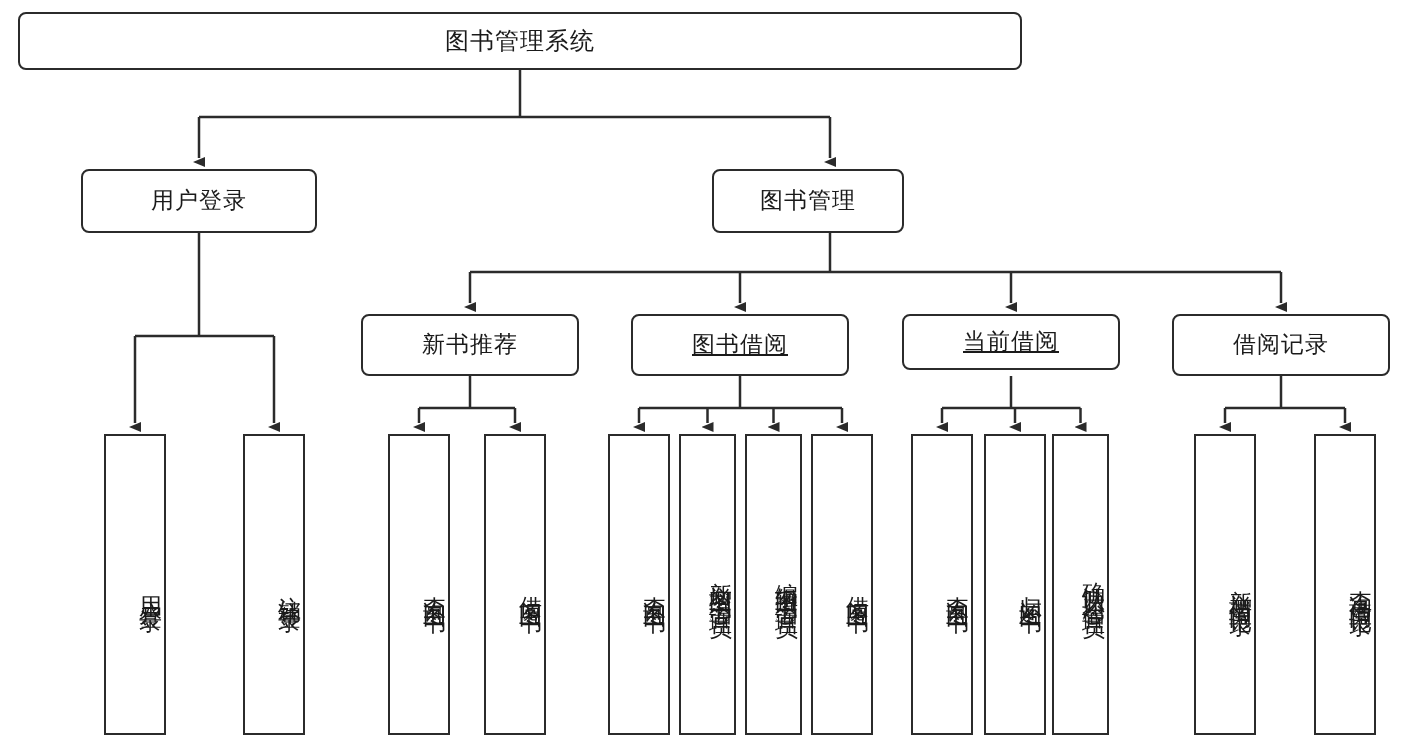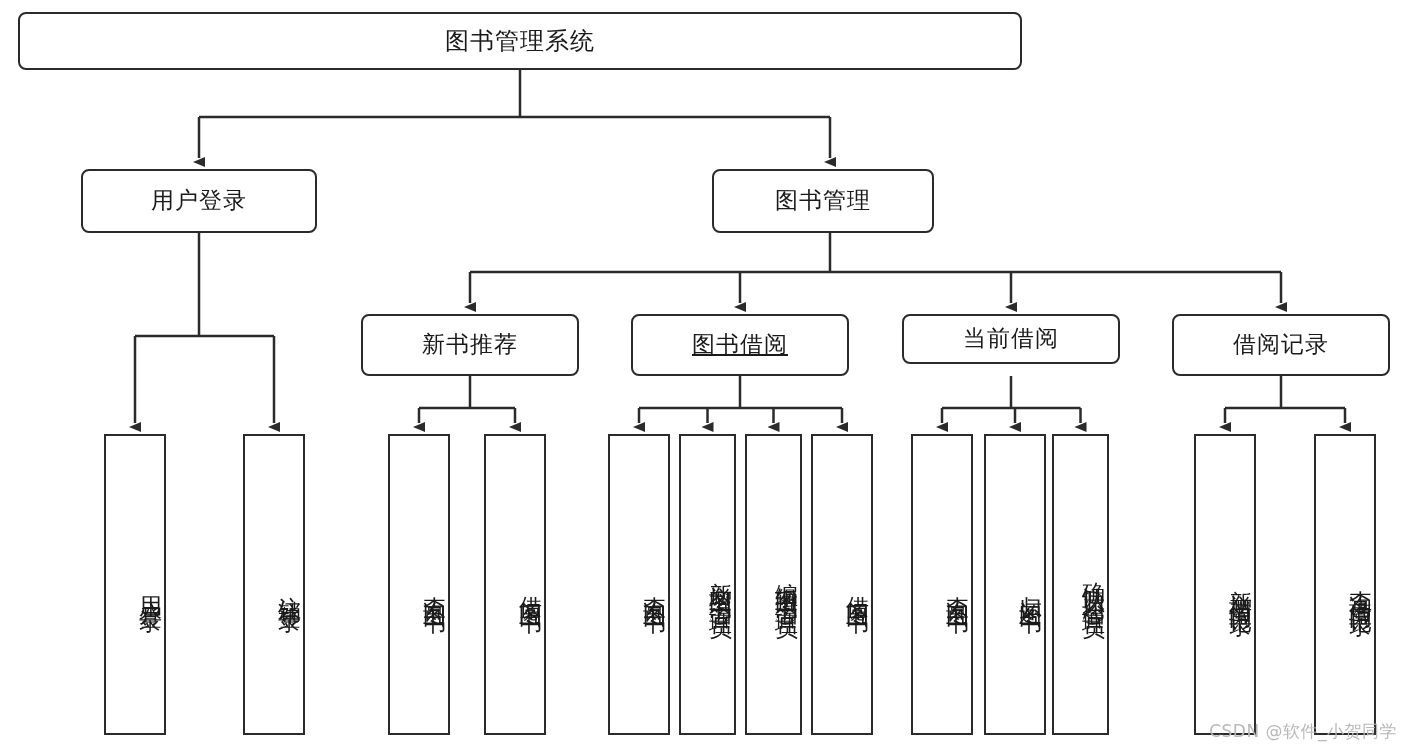--- a/index.html
+++ b/index.html
@@ -120,30 +120,30 @@
       </g>
   </svg>
 
   <div id="nodes">
       <div class="node node-h node-root" style="left: 18px; top: 12px; width: 1004px; height: 58px;">
         <span>图书管理系统</span>
       </div>
       <div class="node node-h" style="left: 81px; top: 169px; width: 236px; height: 64px;">
         <span>用户登录</span>
       </div>
-      <div class="node node-h" style="left: 712px; top: 169px; width: 222px; height: 64px;">
+      <div class="node node-h" style="left: 712px; top: 169px; width: 192px; height: 64px;">
         <span>图书管理</span>
       </div>
       <div class="node node-h" style="left: 361px; top: 314px; width: 218px; height: 62px;">
         <span>新书推荐</span>
       </div>
       <div class="node node-h" style="left: 631px; top: 314px; width: 218px; height: 62px; text-decoration: underline;">
         <span>图书借阅</span>
       </div>
-      <div class="node node-h" style="left: 902px; top: 314px; width: 218px; height: 50px;">
+      <div class="node node-h" style="left: 902px; top: 314px; width: 218px; height: 56px; text-decoration: underline;">
         <span>当前借阅</span>
       </div>
       <div class="node node-h" style="left: 1172px; top: 314px; width: 218px; height: 62px;">
         <span>借阅记录</span>
       </div>
       <div class="node node-v" style="left: 104px; top: 434px; width: 62px; height: 301px;">
         <span>用户登录</span>
       </div>
       <div class="node node-v" style="left: 243px; top: 434px; width: 62px; height: 301px;">
         <span>注销登录</span>
@@ -176,14 +176,13 @@
         <span>确认归还（管理员）</span>
       </div>
       <div class="node node-v tall-text" style="left: 1194px; top: 434px; width: 62px; height: 301px;">
         <span>新增借阅记录</span>
       </div>
       <div class="node node-v tall-text" style="left: 1314px; top: 434px; width: 62px; height: 301px;">
         <span>查询借阅记录</span>
       </div>
     </div>
 
-  <div id="watermark">CSDN @软件_小贺同学</div>
 </div>
 
 </body></html>

